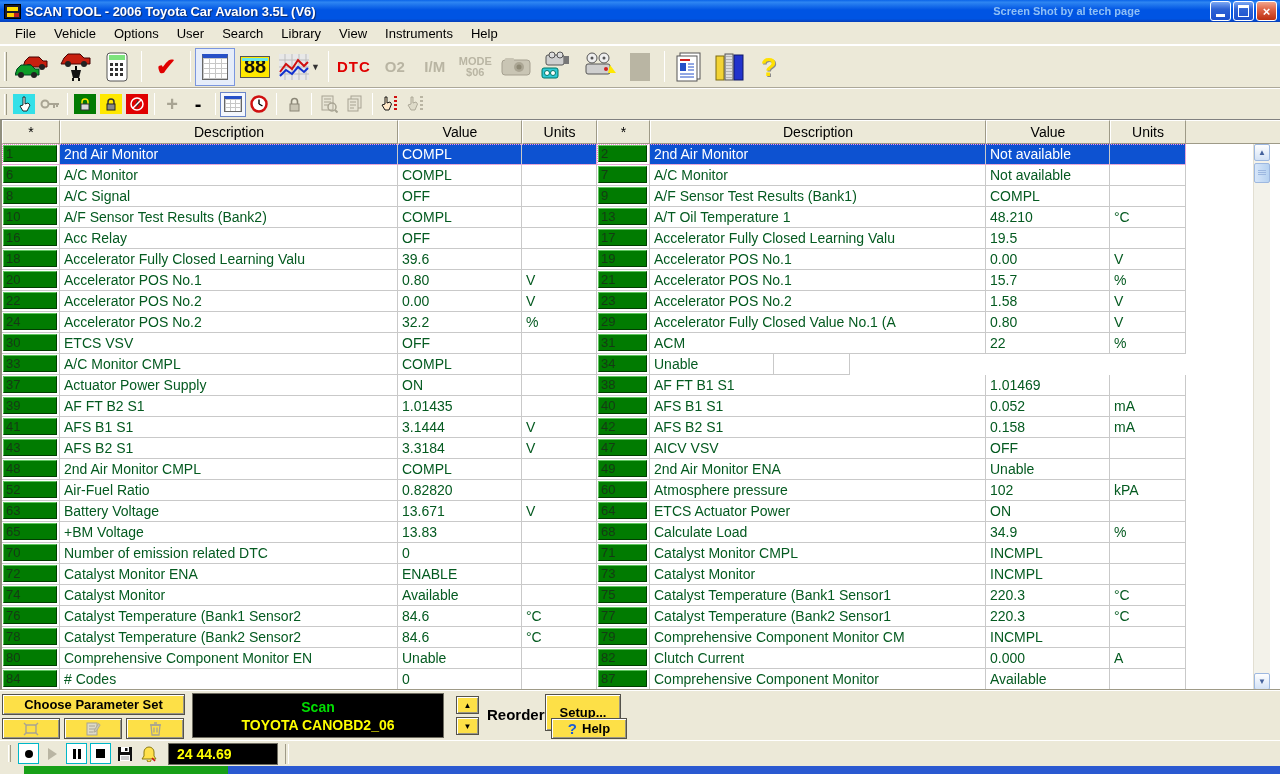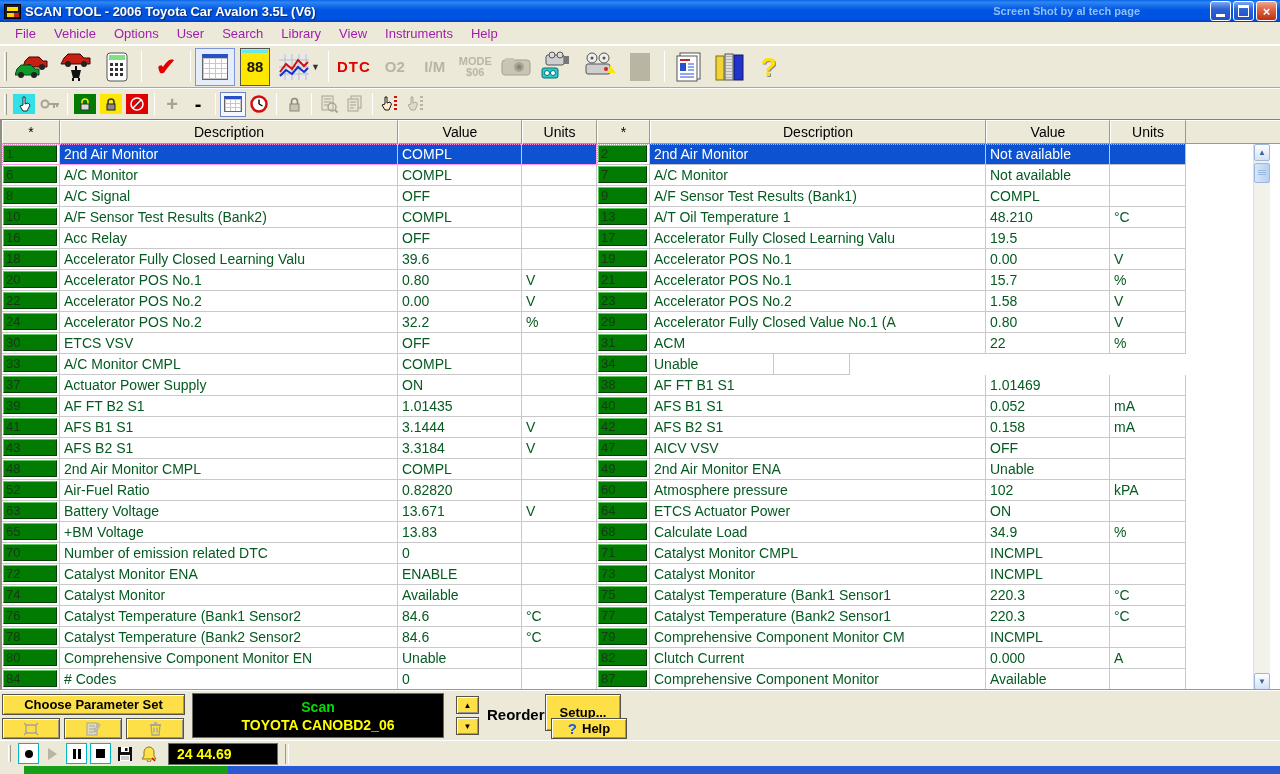--- a/index.html
+++ b/index.html
@@ -20,39 +20,39 @@
   .wbtn { width:21px; height:20px; border-radius:3px; border:1px solid #fff;
     background:linear-gradient(180deg,#7DA8F4,#2E63D4 40%,#1C50CE); display:flex; align-items:center; justify-content:center;
     color:#fff; font-size:13px; font-weight:bold; }
   .wbtn.min::before { content:""; width:9px; height:3px; background:#fff; margin-top:9px; }
   .wbtn.max::before { content:""; width:9px; height:8px; border:1px solid #fff; border-top:3px solid #fff; }
   .wbtn.close { background:linear-gradient(180deg,#F0A58E,#E06648 40%,#BC3011); }
 
   
   .menubar { height:23px; display:flex; align-items:center; padding-left:6px; background:#ECE9D8;
     border-bottom:1px solid #fff; }
-  .menu-item { font-size:13px; color:#a21caf; padding:2px 9px; cursor:default; }
+  .menu-item { font-size:13px; color:#000000; padding:2px 9px; cursor:default; }
 
   
   .toolbar { display:flex; align-items:center; background:#ECE9D8; }
   .t1 { height:43px; border-top:1px solid #fff; border-bottom:1px solid #ACA899; padding-left:2px; }
   .t2 { height:31px; border-top:1px solid #fff; padding-left:2px; }
   .grip { width:3px; height:70%; border-left:1px solid #fff; border-right:1px solid #9e9a87; margin:0 4px 0 2px; }
   .sep { width:1px; height:75%; background:#ACA899; border-right:1px solid #fff; margin:0 4px; }
   .tbtn { height:38px; min-width:40px; padding:0 3px; display:flex; align-items:center; justify-content:center;
     border:1px solid transparent; background:transparent; }
   .tbtn.sel { border:1px solid #7A96DF; background:#E6EDFA; }
   .sbtn { height:25px; min-width:26px; display:flex; align-items:center; justify-content:center; border:1px solid transparent; }
   .sbtn.pressed { border:1px solid #6A85C8; background:#F4F7FD; }
   .txt-red { color:#E00000; font-weight:bold; font-size:15px; letter-spacing:1px; }
   .txt-gray { color:#B9B5A3; font-weight:bold; font-size:15px; }
   .mode-stack { display:flex; flex-direction:column; line-height:11px; align-items:center; }
   .mode-stack span { font-size:11px; color:#B9B5A3; font-weight:bold; }
-  .counter-icon { width:30px; height:38px; background:#FFE800; border:1px solid #555; position:relative;
-    display:flex; align-items:center; justify-content:center; font-weight:bold; font-size:15px; color:#111; }
+  .counter-icon { width:30px; height:22px; background:#FFE800; border:1px solid #555; position:relative;
+    display:flex; align-items:center; justify-content:center; font-weight:bold; font-size:20px; color:#111; }
   .counter-icon::before { content:""; position:absolute; top:1px; left:1px; right:1px; height:3px; background:#69E7E7; }
   .grid-icon { width:26px; height:26px; background:#fff; border:1px solid #666; border-top:4px solid #2650C8;
     background-image:linear-gradient(#c7c7c7 1px, transparent 1px), linear-gradient(90deg,#c7c7c7 1px, transparent 1px);
     background-size:6px 5px; }
   .grid-icon.small { width:18px; height:16px; border-top:3px solid #2650C8; background-size:5px 4px; }
   .plusminus { font-size:20px; font-weight:bold; line-height:18px; }
   .chip { width:22px; height:20px; display:flex; align-items:center; justify-content:center; }
   .chip.green { background:#017B01; } .chip.yellow { background:#FFE800; } .chip.red { background:#E00000; }
   .chip.cyan { background:#34E0E8; }
   .drop-arrow { font-size:9px; color:#333; margin-left:2px; }

